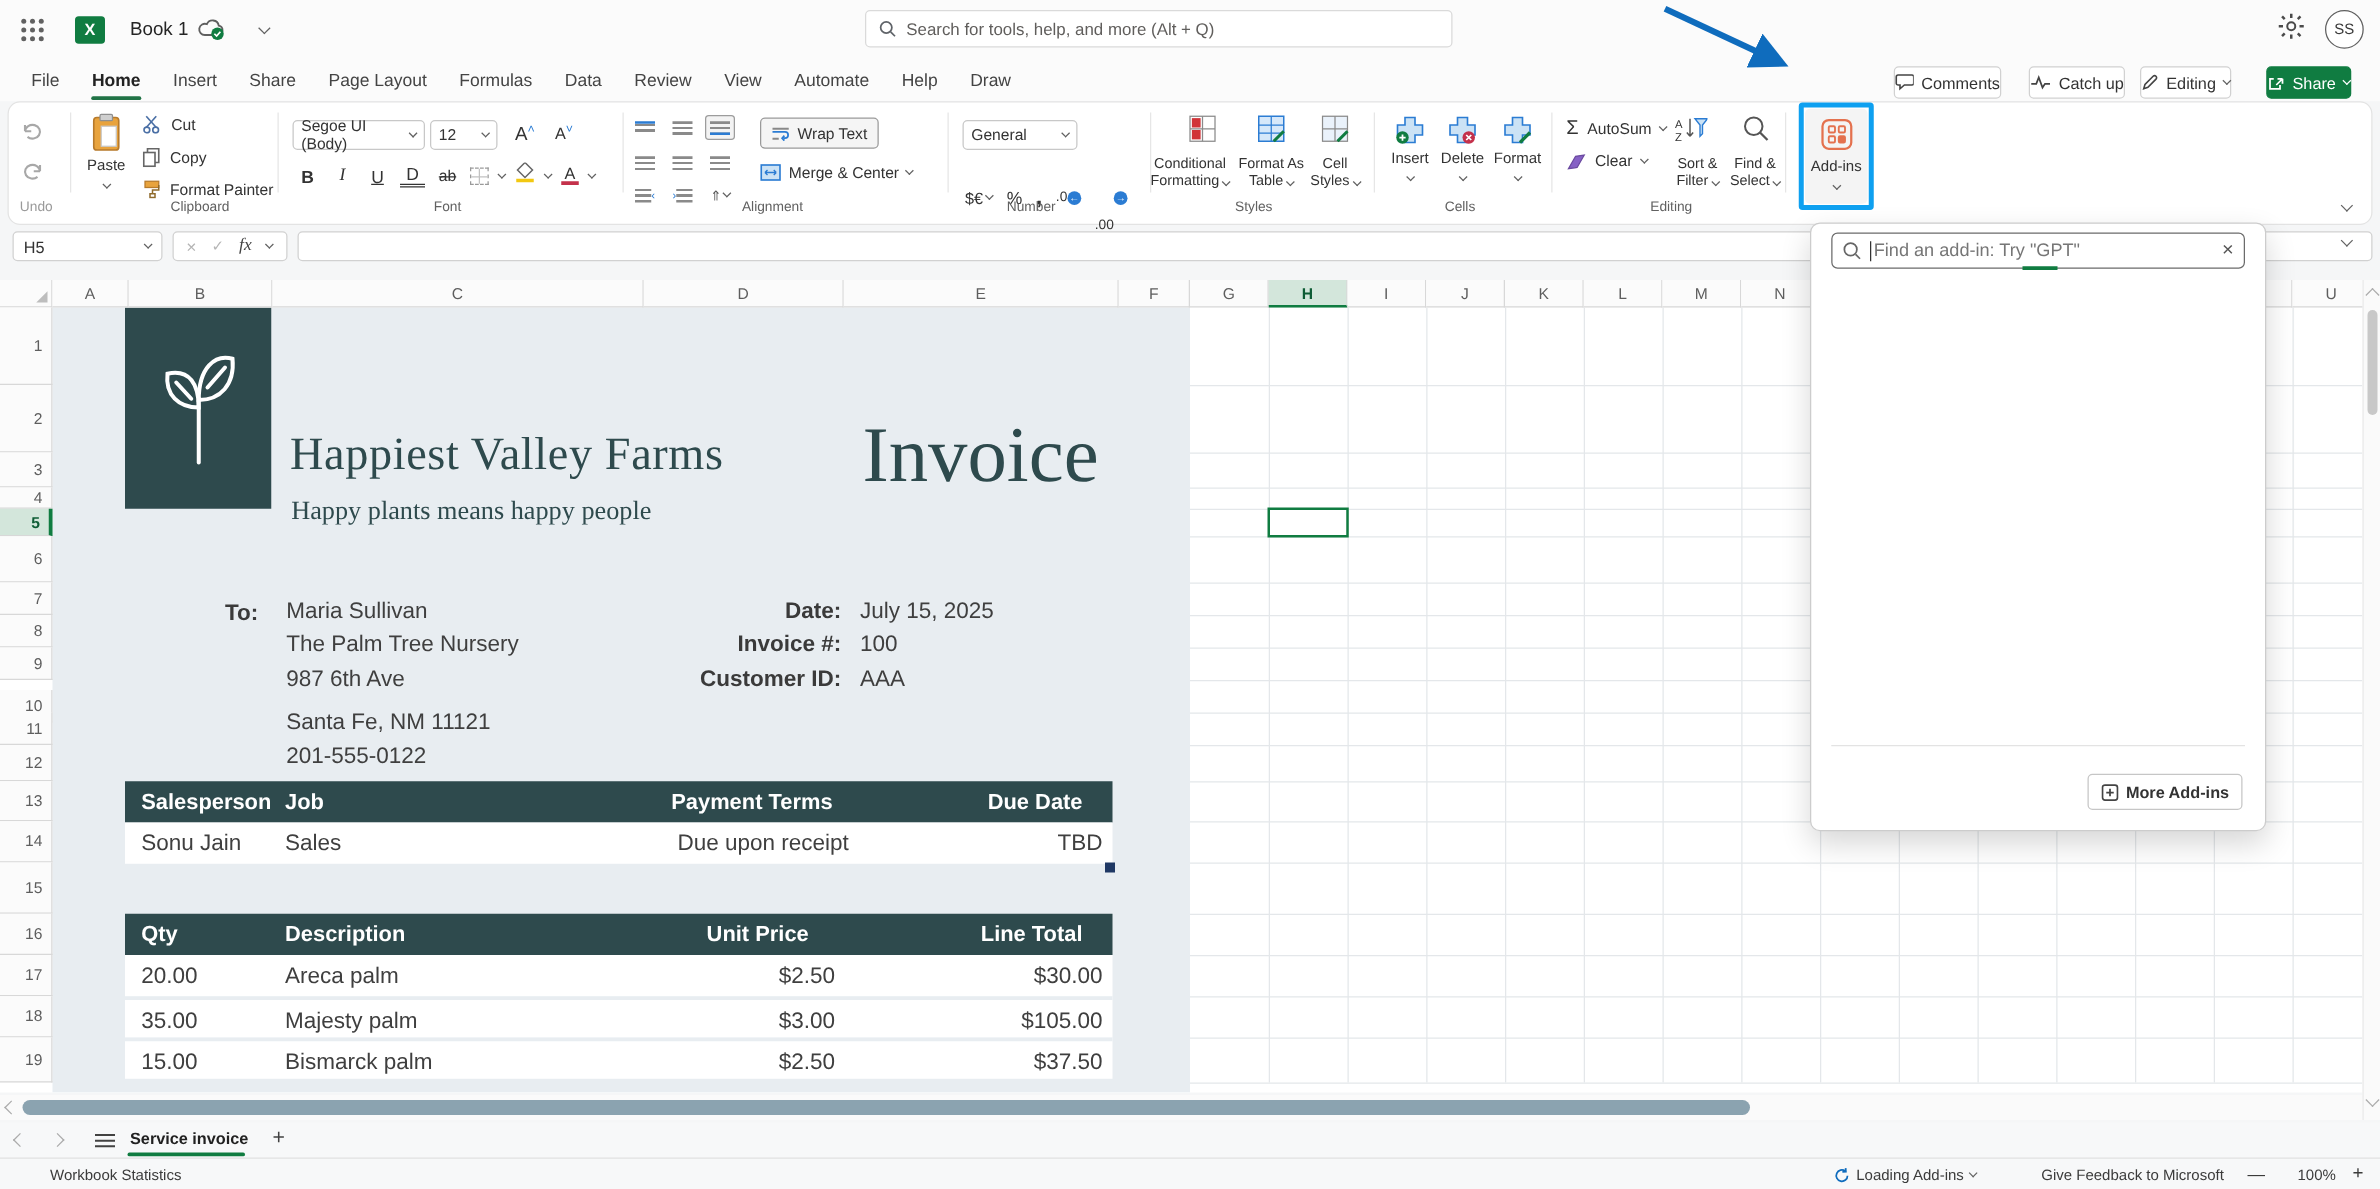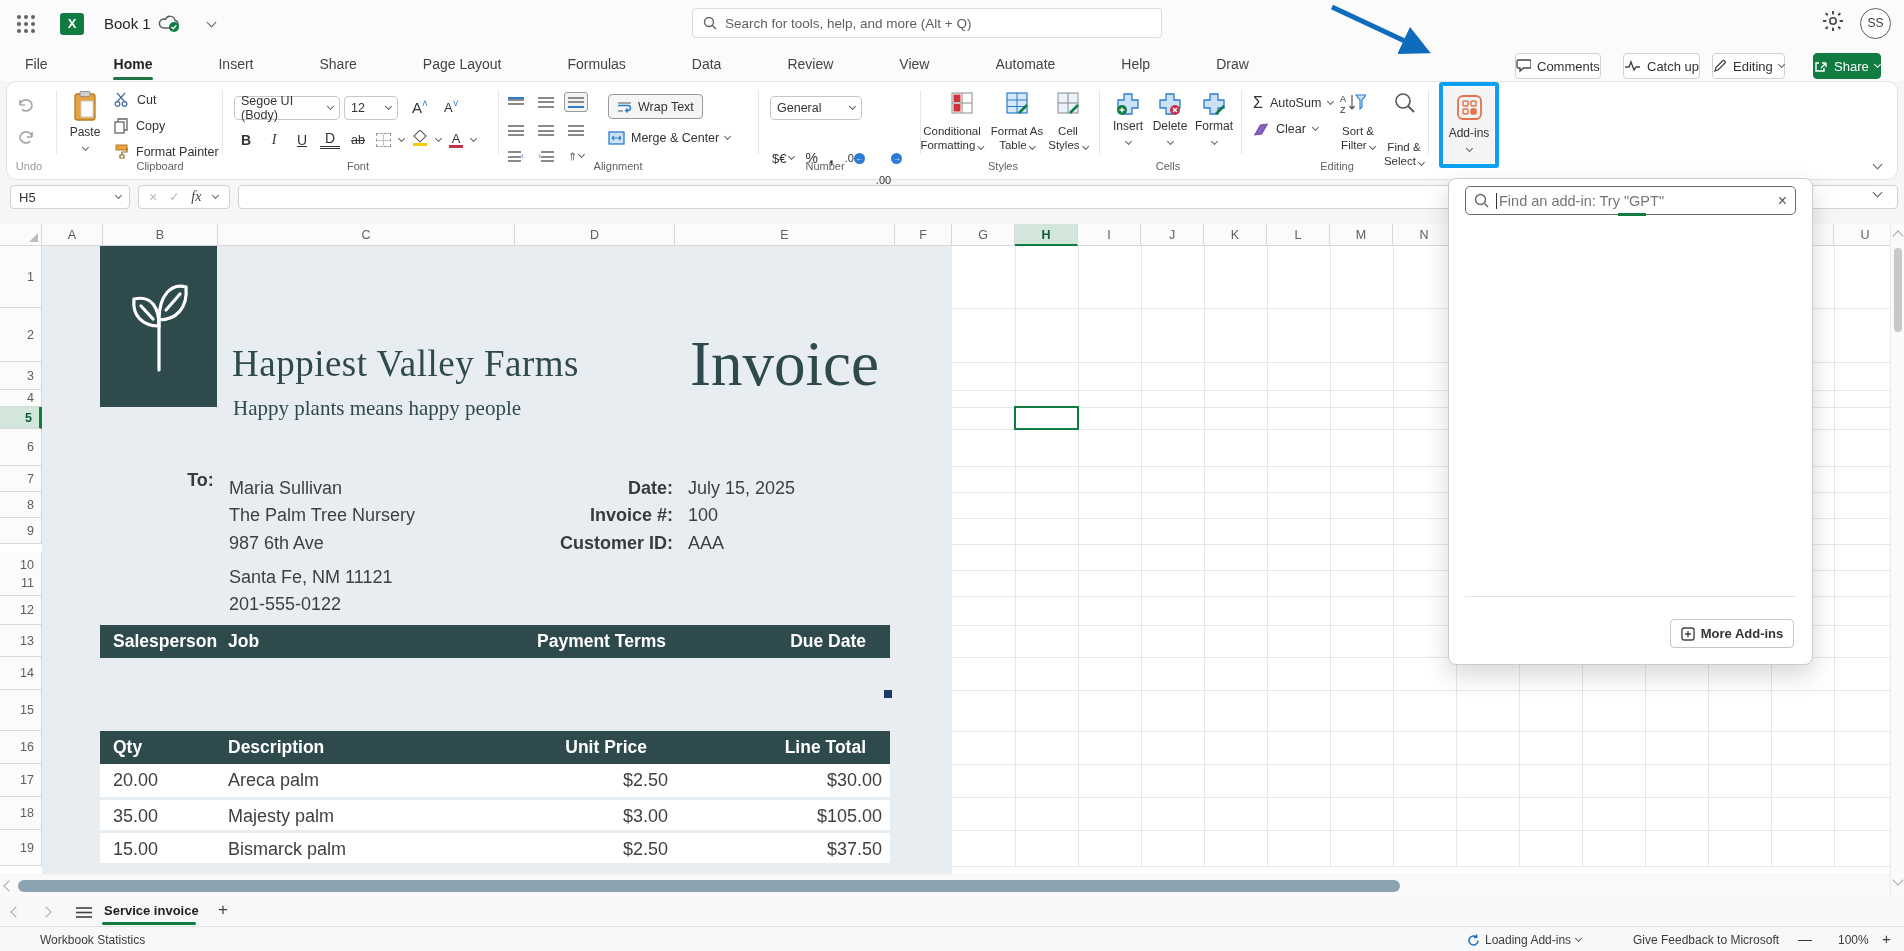--- a/index.html
+++ b/index.html
@@ -111,21 +111,21 @@
             <rect x="15.8" y="3.2" width="3" height="2" fill="#4A4A4A" stroke="none" transform="rotate(-45 17.3 4.2)"></rect>
             <rect x="3.2" y="16.8" width="3" height="2" fill="#4A4A4A" stroke="none" transform="rotate(-45 4.7 17.8)"></rect>
             <rect x="15.8" y="16.8" width="3" height="2" fill="#4A4A4A" stroke="none" transform="rotate(45 17.3 17.8)"></rect>
           </g>
       </g>
     </svg>
     <div class="abs" style="left:1860px;top:8px;width:31px;height:31px;border:1.5px solid #5F5F5F;border-radius:50%;background:#FFF;text-align:center;line-height:29px;font-size:12px;color:#3B3B3B;">SS</div>
   </div>
 
   <div class="abs" id="menubar">
-    <div class="flex abs" style="left:12px;top:2px;gap:40px;">
+    <div class="flex abs" style="left:12px;top:2px;">
         <span class="menu-item">File</span>
         <span class="menu-item active">Home<span class="menu-underline"></span></span>
         <span class="menu-item">Insert</span>
         <span class="menu-item">Share</span>
         <span class="menu-item">Page Layout</span>
         <span class="menu-item">Formulas</span>
         <span class="menu-item">Data</span>
         <span class="menu-item">Review</span>
         <span class="menu-item">View</span>
         <span class="menu-item">Automate</span>
@@ -415,21 +415,21 @@
   <div class="two-line" style="left:1358px;top:124px;">
     <div>Sort &amp;</div>
     <div><span>Filter</span> <span class="chev sm"></span></div>
   </div>
   <div class="abs" style="left:1394px;top:92px;">
     <svg width="22" height="22">
         <circle cx="9" cy="9" r="7" fill="none" stroke="#555" stroke-width="1.6"></circle>
         <line x1="14" y1="14" x2="20" y2="20" stroke="#555" stroke-width="1.8"></line>
       </svg>
   </div>
-  <div class="two-line" style="left:1404px;top:140px;">
+  <div class="two-line" style="left:1404px;top:124px;">
     <div>Find &amp;</div>
     <div><span>Select</span> <span class="chev sm"></span></div>
   </div>
   <div class="grp-lbl" style="left:1337px;">Editing</div>
   <div class="rsep" style="left:1428px;"></div>
 
   <div class="abs bigbtn" style="left:1444px;top:87px;width:50px;height:76px;background:#F4F4F4;border-radius:4px;padding-top:7px;">
     <svg width="27" height="27">
       <rect x="2" y="2" width="23" height="23" rx="5" fill="none" stroke="#E4714E" stroke-width="1.8"></rect>
       <rect x="7" y="7" width="5" height="5" rx="1" fill="none" stroke="#E4714E" stroke-width="1.5"></rect>
@@ -505,40 +505,46 @@
           <path d="M38 32 L52 16"></path>
           <path d="M31 48 C15 48 4 38 6 21 C24 17 31 30 31 48 Z"></path>
           <path d="M25 41 L13 28"></path>
         </g>
       </svg>
     </div>
     <div class="abs serif" style="left:232px;top:118px;font-size:37px;letter-spacing:0.5px;">Happiest Valley Farms</div>
     <div class="abs serif" style="left:233px;top:172px;font-size:21px;">Happy plants means happy people</div>
     <div class="abs serif" style="left:690px;top:104px;font-size:63px;">Invoice</div>
 
-    <div class="inv-text inv-label" style="left:180px;top:246px;width:41px;text-align:center;">To:</div>
+    <div class="inv-text inv-label" style="left:180px;top:256px;width:41px;text-align:left;">To:</div>
     <div class="inv-text" style="left:229px;top:254px;">Maria Sullivan</div>
     <div class="inv-text" style="left:229px;top:281px;">The Palm Tree Nursery</div>
     <div class="inv-text" style="left:229px;top:309px;">987 6th Ave</div>
     <div class="inv-text" style="left:229px;top:343px;">Santa Fe, NM 11121</div>
     <div class="inv-text" style="left:229px;top:370px;">201-555-0122</div>
 
     <div class="inv-text inv-label" style="left:500px;top:254px;width:173px;text-align:right;">Date:</div>
     <div class="inv-text" style="left:688px;top:254px;">July 15, 2025</div>
     <div class="inv-text inv-label" style="left:500px;top:281px;width:173px;text-align:right;">Invoice #:</div>
     <div class="inv-text" style="left:688px;top:281px;">100</div>
     <div class="inv-text inv-label" style="left:500px;top:309px;width:173px;text-align:right;">Customer ID:</div>
     <div class="inv-text" style="left:688px;top:309px;">AAA</div>
 
     <div class="inv-table" style="top:401px;border-radius:13px;" id="sales-table">
         <div class="tbl-head">
           <div class="tbl-cell" style="left: 13px;">Salesperson</div>
           <div class="tbl-cell" style="left: 128px;">Job</div>
           <div class="tbl-cell" style="left: 437px;">Payment Terms</div>
           <div class="tbl-cell" style="right: 24px;">Due Date</div>
+        </div>
+        <div class="tbl-row">
+          <div class="tbl-cell" style="left: 13px;">Sonu Jain</div>
+          <div class="tbl-cell" style="left: 128px;">Sales</div>
+          <div class="tbl-cell" style="left: 442px;">Due upon receipt</div>
+          <div class="tbl-cell" style="right: 8px;">TBD</div>
         </div>
       </div>
     <div class="abs" style="left:884px;top:466px;width:8px;height:8px;background:#1F3864;"></div>
     <div class="inv-table" style="top:507px;" id="items-table">
         <div class="tbl-head">
           <div class="tbl-cell" style="left: 13px;">Qty</div>
           <div class="tbl-cell" style="left: 128px;">Description</div>
           <div class="tbl-cell" style="right: 243px;">Unit Price</div>
           <div class="tbl-cell" style="right: 24px;">Line Total</div>
         </div>

